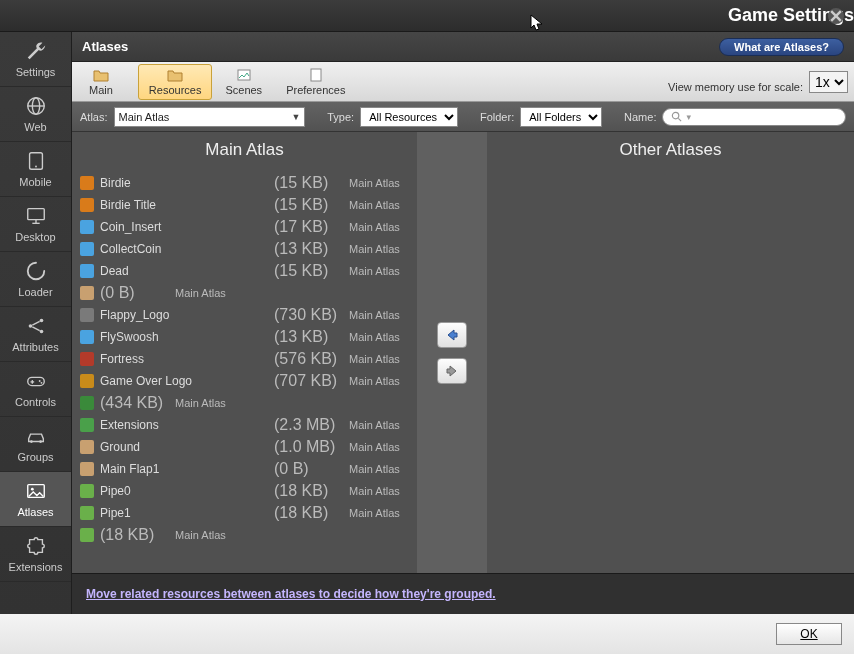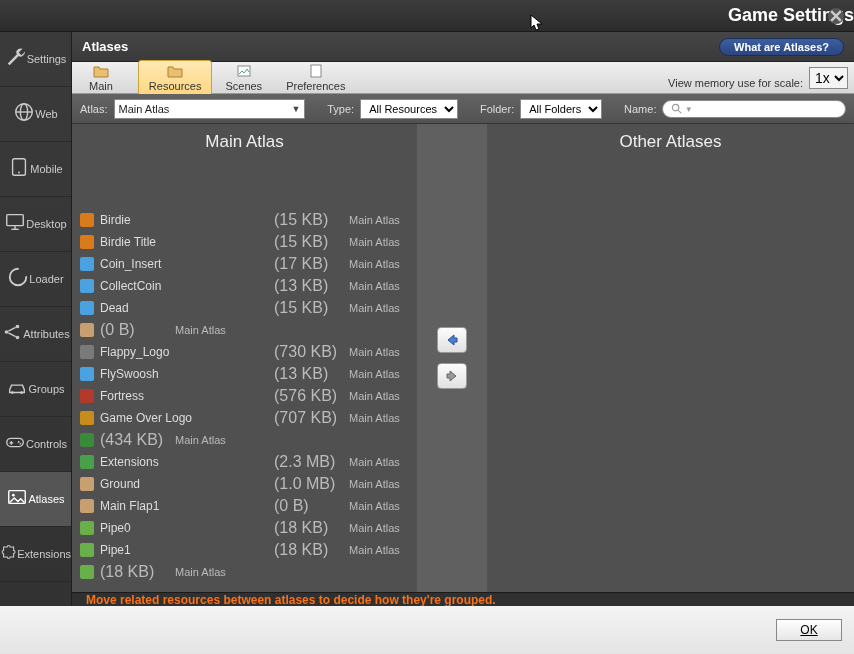--- a/index.html
+++ b/index.html
@@ -25,21 +25,21 @@
   }
 
   .body-row { flex: 1; display: flex; min-height: 0; }
 
   .sidebar {
     width: 72px; background: linear-gradient(#3a3a3a,#323232);
     display: flex; flex-direction: column;
     border-right: 1px solid #1e1e1e;
   }
   .sidebar-item {
-    height: 55px; display:flex; flex-direction:row; align-items:center; justify-content:center;
+    height: 55px; display:flex; flex-direction:column; align-items:center; justify-content:center;
     color:#ccc; font-size:11px; cursor:pointer;
     border-bottom:1px solid #2a2a2a;
   }
   .sidebar-item.active {
     background: #555; color:#fff;
   }
   .sidebar-item svg { width:22px; height:22px; fill:#ccc; margin-bottom:4px; }
   .sidebar-item.active svg { fill:#fff; }
 
   .main-panel { flex:1; display:flex; flex-direction:column; background:#4e4e4e; min-width:0; }
@@ -51,21 +51,21 @@
     border-bottom:1px solid #222;
   }
   .help-btn {
     background: linear-gradient(#3d5fa0,#2a4580);
     border:1px solid #1a2d55; border-radius:10px;
     color:#fff; font-size:11px; font-weight:bold;
     padding:2px 14px; cursor:pointer;
   }
 
   .toolbar {
-    height: 32px; background: linear-gradient(#f0f0f0,#d8d8d8);
+    height: 40px; background: linear-gradient(#f0f0f0,#d8d8d8);
     display:flex; align-items:center; padding:0 6px;
     border-bottom:1px solid #999;
   }
   .toolbar-tab {
     display:flex; flex-direction:column; align-items:center;
     padding:3px 10px; font-size:11px; color:#333; cursor:pointer;
     border:1px solid transparent; border-radius:3px;
     margin-right:2px;
   }
   .toolbar-tab.active {
@@ -105,21 +105,21 @@
   .pane {
     background:#505050; display:flex; flex-direction:column; min-height:0;
   }
   .pane.left { width:345px; }
   .pane.right { flex:1; }
   .pane-header {
     height:36px; display:flex; align-items:center; justify-content:center;
     color:#eee; font-size:17px; font-weight:normal;
   }
   .pane-list {
-    flex:1; overflow-y:scroll; padding:4px 6px;margin-top:45px;
+    flex:1; overflow-y:scroll; padding:4px 6px;
   }
   .pane-list::-webkit-scrollbar { width:14px; }
   .pane-list::-webkit-scrollbar-track { background:#6a6a6a; }
   .pane-list::-webkit-scrollbar-thumb { background:linear-gradient(90deg,#a6b5df,#7c8fc7); border-radius:7px; border:1px solid #555; }
 
   .resource-row {
     display:flex; align-items:center; height:22px;
     color:#ddd; font-size:12px; padding:0 2px; cursor:pointer;
   }
   .resource-row .ricon { width:14px; height:14px; margin-right:6px; flex-shrink:0; border-radius:2px; }
@@ -132,27 +132,28 @@
     background:#606060;
   }
   .arrow-btn {
     width:30px; height:26px; background:linear-gradient(#fdfdfd,#e0e0e0);
     border:1px solid #999; border-radius:4px; display:flex; align-items:center; justify-content:center;
     cursor:pointer;
   }
   .arrow-btn svg { width:14px; height:14px; }
 
   .footer-note {
-    height:14px; background:#303030; color:#f97316; font-size:12px; font-weight:bold;
+    height:41px; background:#303030; color:#c4b5fd; font-size:12px; font-weight:bold;
     display:flex; align-items:center; padding:0 14px;
     border-top:1px solid #1a1a1a;
+    text-decoration:underline;
   }
 
   .button-bar {
-    height:48px; background:linear-gradient(#f4f4f4,#e4e4e4);
+    height:40px; background:linear-gradient(#f4f4f4,#e4e4e4);
     display:flex; align-items:center; justify-content:flex-end;
     padding:0 12px;
     text-decoration:underline;
   }
   .ok-btn {
     width:66px; height:22px; background:linear-gradient(#fff,#e6e6e6);
     border:1px solid #888; font-size:12px; cursor:pointer;
   }
 
   .cursor {
@@ -218,35 +219,35 @@
             <circle cx="6" cy="12" r="2"></circle>
             <circle cx="18" cy="6" r="2"></circle>
             <circle cx="18" cy="18" r="2"></circle>
             <line x1="8" y1="11" x2="16" y2="7" stroke="#ccc" stroke-width="1.5"></line>
             <line x1="8" y1="13" x2="16" y2="17" stroke="#ccc" stroke-width="1.5"></line>
           </svg>
         <span>Attributes</span>
       </div>
       <div class="sidebar-item">
         <svg viewBox="0 0 24 24">
-            <path d="M4 15l2-5h12l2 5v3H4zM7 18a2 2 0 1 0 0 0M17 18a2 2 0 1 0 0 0" fill="none" stroke="#ccc" stroke-width="1.5"></path>
-            <circle cx="7" cy="18" r="1.5"></circle>
-            <circle cx="17" cy="18" r="1.5"></circle>
-          </svg>
-        <span>Groups</span>
-      </div>
-      <div class="sidebar-item">
-        <svg viewBox="0 0 24 24">
             <rect x="3" y="8" width="18" height="9" rx="4.5" fill="none" stroke="#ccc" stroke-width="1.5"></rect>
             <line x1="8" y1="11" x2="8" y2="15" stroke="#ccc" stroke-width="1.5"></line>
             <line x1="6" y1="13" x2="10" y2="13" stroke="#ccc" stroke-width="1.5"></line>
             <circle cx="16" cy="12" r="1"></circle>
             <circle cx="18" cy="14" r="1"></circle>
           </svg>
         <span>Controls</span>
+      </div>
+      <div class="sidebar-item">
+        <svg viewBox="0 0 24 24">
+            <path d="M4 15l2-5h12l2 5v3H4zM7 18a2 2 0 1 0 0 0M17 18a2 2 0 1 0 0 0" fill="none" stroke="#ccc" stroke-width="1.5"></path>
+            <circle cx="7" cy="18" r="1.5"></circle>
+            <circle cx="17" cy="18" r="1.5"></circle>
+          </svg>
+        <span>Groups</span>
       </div>
       <div class="sidebar-item active">
         <svg viewBox="0 0 24 24">
             <rect x="3" y="5" width="18" height="14" rx="1" fill="none" stroke="#fff" stroke-width="1.5"></rect>
             <circle cx="8" cy="10" r="1.5"></circle>
             <path d="M4 18l5-5 4 4 3-3 4 4" fill="none" stroke="#fff" stroke-width="1.5"></path>
           </svg>
         <span>Atlases</span>
       </div>
       <div class="sidebar-item">

